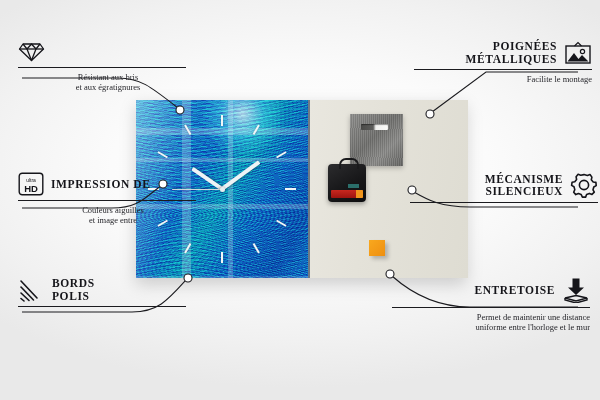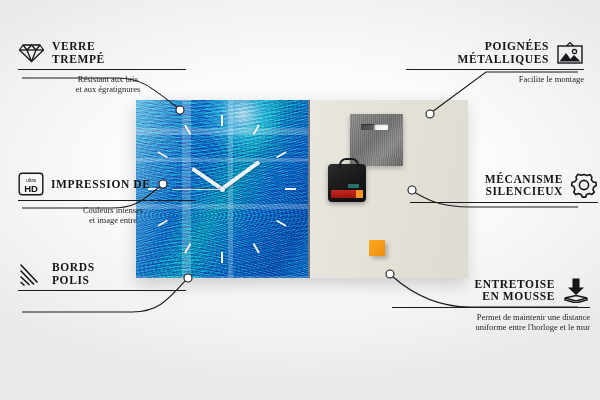--- a/index.html
+++ b/index.html
@@ -275,26 +275,20 @@
   <div class="callout left" style="left:18px; top:40px; width:180px;">
     <div class="row">
       <svg class="ico" width="27" height="23" viewBox="0 0 27 23">
         <g fill="none" stroke="#15151a" stroke-width="1.3" stroke-linejoin="round">
           <path d="M5,4 L22,4 L25.5,9 L13.5,20.5 L1.5,9 Z"></path>
           <path d="M1.5,9 L25.5,9"></path>
           <path d="M5,4 L9,9 L13.5,20.5 L18,9 L22,4"></path>
           <path d="M9,9 L13.5,4 L18,9"></path>
         </g>
       </svg>
-      <div>
-        <div class="title">
-          <div>VERRE</div>
-          <div>TREMPÉ</div>
-        </div>
-      </div>
     </div>
     <div class="rule" style="width:168px;"></div>
     <div class="sub">
       <div>Résistant aux bris</div>
       <div>et aux égratignures</div>
     </div>
   </div>
 
   <div class="callout left" style="left:18px; top:172px; width:190px;">
     <div class="row">
@@ -304,46 +298,46 @@
         <text x="13" y="19.5" font-family="Liberation Sans, sans-serif" font-size="9.5" font-weight="bold" text-anchor="middle" fill="#15151a">HD</text>
       </svg>
       <div>
         <div class="title">
           <div>IMPRESSION DE</div>
         </div>
       </div>
     </div>
     <div class="rule" style="width:178px;"></div>
     <div class="sub">
-      <div>Couleurs intenses</div>
+      <div>Couleurs aiguilles</div>
       <div>et image entre</div>
     </div>
   </div>
 
-  <div class="callout left" style="left:18px; top:261px; width:180px;">
+  <div class="callout left" style="left:18px; top:277px; width:180px;">
     <div class="row">
       <svg class="ico" width="27" height="24" viewBox="0 0 27 24">
         <g stroke="#15151a" stroke-width="1.6" stroke-linecap="round">
           <path d="M3,3 L19,20"></path>
           <path d="M3,9 L15.5,22"></path>
           <path d="M3,15 L11,22.5"></path>
           <path d="M3,20.5 L6,23"></path>
         </g>
       </svg>
       <div>
         <div class="title">
           <div>BORDS</div>
           <div>POLIS</div>
         </div>
       </div>
     </div>
     <div class="rule" style="width:168px;"></div>
   </div>
 
-  <div class="callout right" style="right:16px; top:40px; width:190px;">
+  <div class="callout right" style="right:8px; top:40px; width:190px;">
     <div class="row">
       <div>
         <div class="title">
           <div>POIGNÉES</div>
           <div>MÉTALLIQUES</div>
         </div>
       </div>
       <svg class="ico" width="28" height="24" viewBox="0 0 28 24">
         <path d="M10.5,5 L14,1.5 L17.5,5" fill="none" stroke="#15151a" stroke-width="1.2"></path>
         <rect x="2" y="5" width="24" height="17" fill="none" stroke="#15151a" stroke-width="1.4"></rect>
@@ -373,21 +367,20 @@
       </svg>
     </div>
     <div class="rule" style="width:188px; margin-left:12px;"></div>
   </div>
 
   <div class="callout right" style="right:10px; top:277px; width:210px;">
     <div class="row">
       <div>
         <div class="title">
           <div>ENTRETOISE</div>
-          <div>EN MOUSSE</div>
         </div>
       </div>
       <svg class="ico" width="28" height="26" viewBox="0 0 28 26">
         <path d="M10.5,1.5 h7 v9 h4.5 L14,18 L6,10.5 h4.5 z" fill="#15151a"></path>
         <path d="M14,18.5 L25,21 L14,24 L3,21 Z" fill="none" stroke="#15151a" stroke-width="1.4"></path>
         <path d="M3,21 v2 l11,3 11,-3 v-2" fill="none" stroke="#15151a" stroke-width="1.4"></path>
       </svg>
     </div>
     <div class="rule" style="width:198px; margin-left:12px;"></div>
     <div class="sub">

